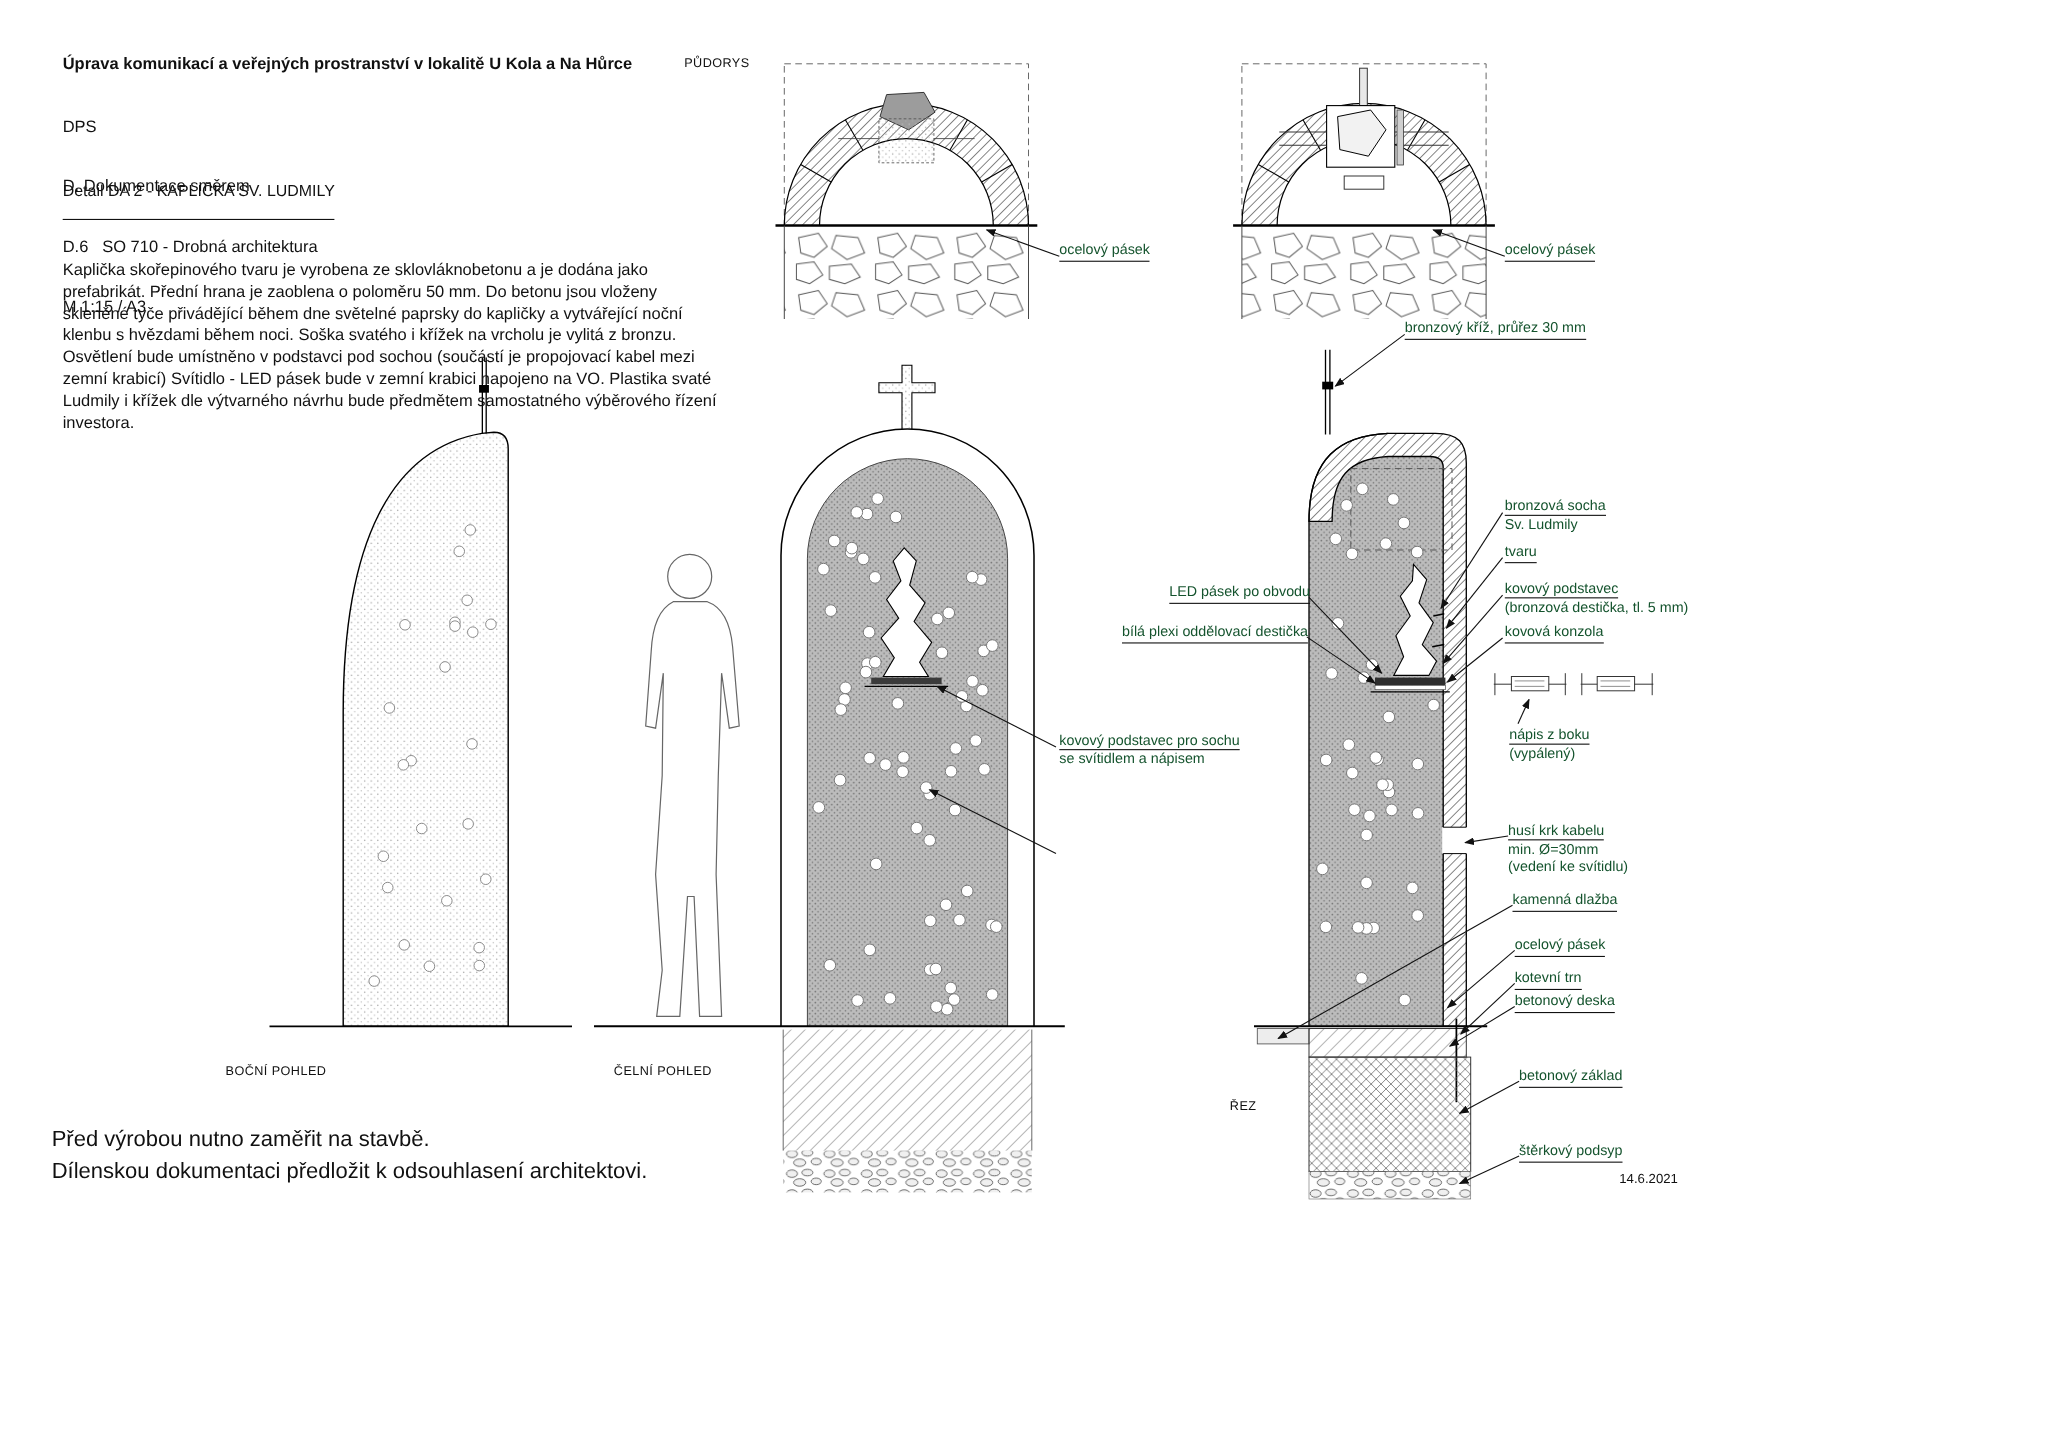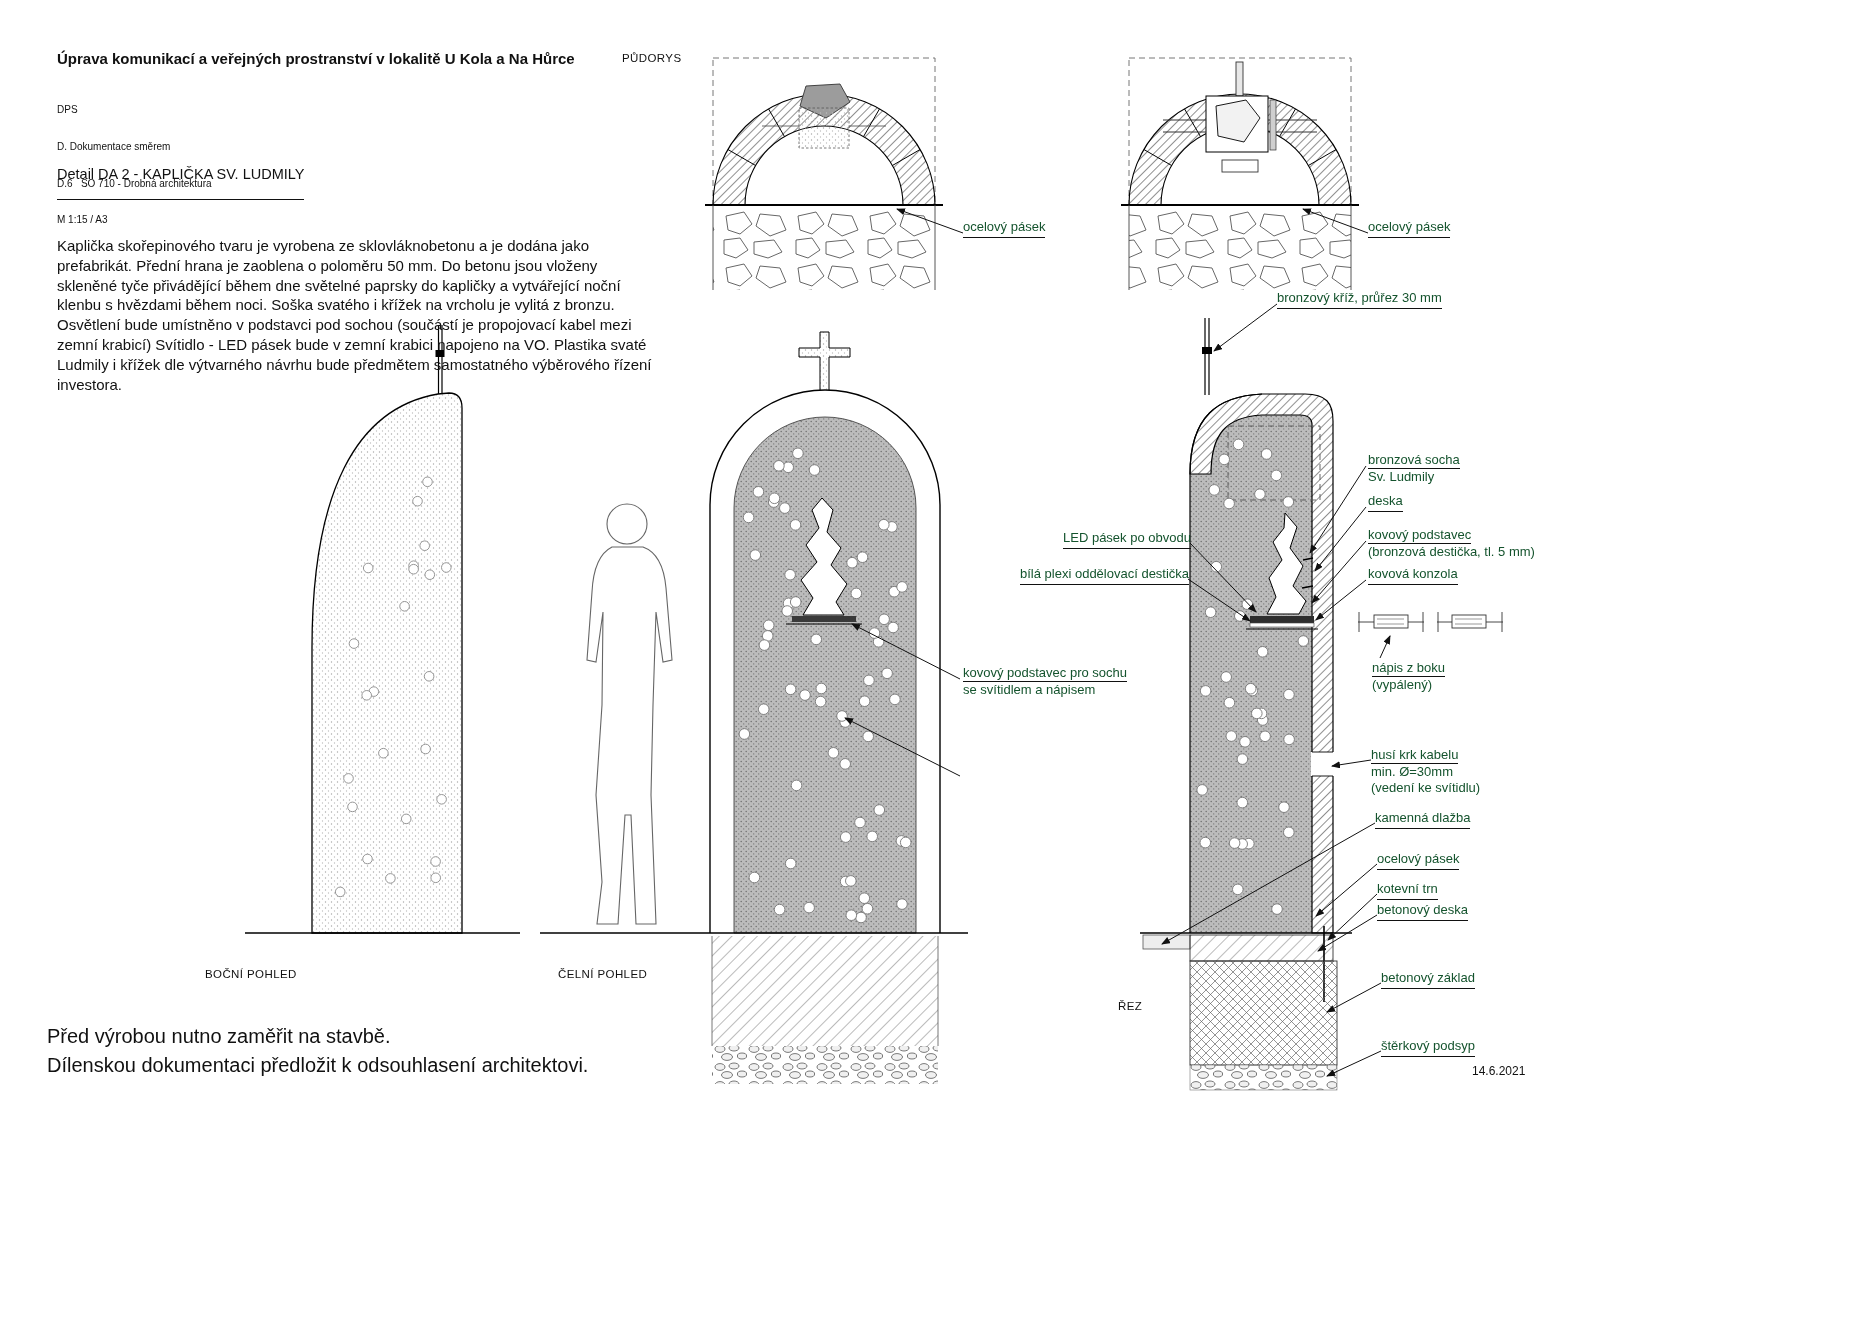--- a/index.html
+++ b/index.html
@@ -6,21 +6,21 @@
   html,body { background:#ffffff; }
   .sheet {
     position:relative; width:1872px; height:1324px; background:#fff;
     font-family:"Liberation Sans","DejaVu Sans",sans-serif; color:#111; overflow:hidden;
   }
   .draw { position:absolute; left:0; top:0; }
   .lbl { position:absolute; font-size:13px; line-height:1.28; white-space:nowrap; color:#14532d; }
   .lbl.u, .lbl .u { border-bottom:1px solid #111; padding-bottom:1px; }
   .vlbl { position:absolute; font-size:11.5px; letter-spacing:.4px; color:#111; }
   .project { position:absolute; left:57px; top:50px; font-size:15px;font-weight:bold; }
-  .meta { position:absolute; left:57px; top:80px; font-size:10px; line-height:1.22; white-space:pre; }
+  .meta { position:absolute; left:57px; top:70px; font-size:15px; line-height:1.22; white-space:pre; }
   .detail { position:absolute; left:57px; top:166px; font-size:14.5px; border-bottom:1px solid #111; padding-bottom:17px; }
   .desc { position:absolute; left:57px; top:190px; width:600px; font-size:15px; line-height:1.32;margin-top:46px; }
   .notes { position:absolute; left:47px; top:1022px; font-size:20px; line-height:1.45; }
   .date { position:absolute; left:1472px; top:1064px; font-size:12px; }
 </style>
 </head>
 <body>
 
 <div class="sheet">
 
@@ -341,21 +341,21 @@
 <div class="vlbl" style="left:558px;top:968px">ČELNÍ POHLED</div>
 <div class="vlbl" style="left:1118px;top:1000px">ŘEZ</div>
 
 <div class="lbl u" style="left:963px;top:219px">ocelový pásek</div>
 <div class="lbl u" style="left:1368px;top:219px">ocelový pásek</div>
 <div class="lbl u" style="left:1277px;top:290px">bronzový kříž, průřez 30 mm</div>
 <div class="lbl" style="left:1368px;top:452px">
   <span class="u">bronzová socha</span><br>
   <span>Sv. Ludmily</span>
 </div>
-<div class="lbl u" style="left:1368px;top:493px">deska</div>
+<div class="lbl u" style="left:1368px;top:493px">tvaru</div>
 <div class="lbl" style="left:1368px;top:527px">
   <span class="u">kovový podstavec</span><br>
   <span>(bronzová destička, tl. 5 mm)</span>
 </div>
 <div class="lbl u" style="left:1368px;top:566px">kovová konzola</div>
 <div class="lbl u" style="left:1063px;top:530px">LED pásek po obvodu</div>
 <div class="lbl u" style="left:1020px;top:566px">bílá plexi oddělovací destička</div>
 <div class="lbl" style="left:963px;top:665px">
   <span class="u">kovový podstavec pro sochu</span><br>
   <span>se svítidlem a nápisem</span>

